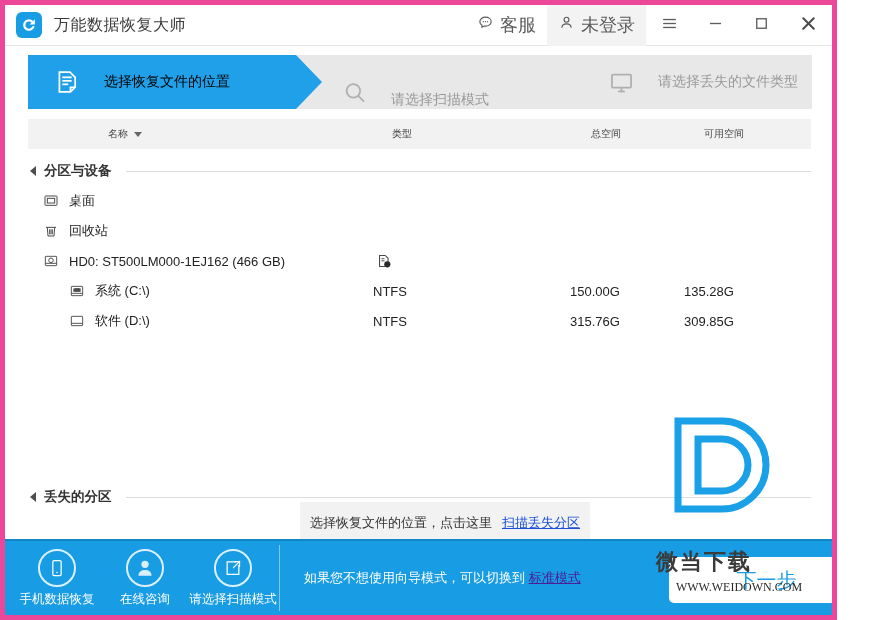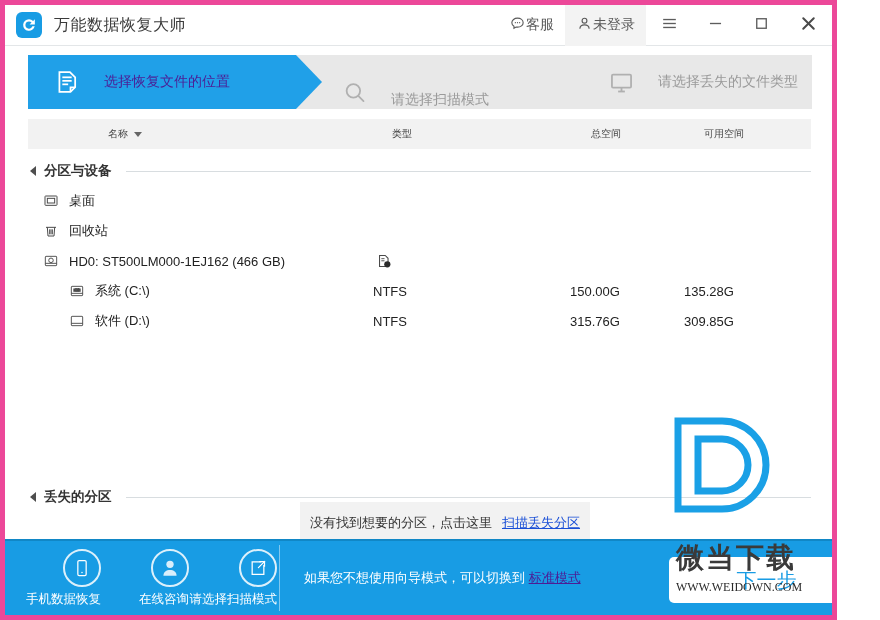--- a/index.html
+++ b/index.html
@@ -40,21 +40,22 @@
     font-size: 16px;
     color: #3b3b3b;
     letter-spacing: .5px;
   }
   .title-spacer { flex: 1; }
   .tb-item {
     display: flex; align-items: center;
     height: 41px;
     padding: 0 11px;
     color: #5a5a5a;
-    font-size: 14px;
+    font-size: 18px;
+    gap: 6px;
     cursor: default;
   }
   .tb-item.login { background: #f3f3f3; }
   .tb-btn {
     width: 46px; height: 41px;
     display: flex; align-items: center; justify-content: center;
     color: #5d5d5d;
     cursor: default;
   }
   .tb-btn.close { width: 48px; }
@@ -68,21 +69,21 @@
   }
   .step {
     position: relative;
     height: 54px;
     display: flex;
     align-items: center;
     background: #e8e8e8;
     color: #9a9a9a;
     flex: none;
   }
-  .step.s1 { width: 268px; background: #20a0e8; color: #4c1d95; z-index: 3; }
+  .step.s1 { width: 268px; background: #20a0e8; color: #000000; z-index: 3; }
   .step.s2 { width: 268px; z-index: 2; margin-left: -1px; align-items: flex-end; }
   .step.s3 { flex: 1; z-index: 1; margin-left: -1px; }
   .step .chev {
     position: absolute;
     right: -26px; top: 0;
     width: 0; height: 0;
     border-top: 27px solid transparent;
     border-bottom: 27px solid transparent;
     border-left: 26px solid #e8e8e8;
   }
@@ -182,21 +183,21 @@
     position: absolute;
     left: 0; bottom: 0;
     width: 880px; height: 76px;
     background: #189ce4;
     display: flex;
     align-items: center;
     border-top: 2px solid #1187c6;
   }
   .qbtn {
     width: 88px;
-    display: flex; flex-direction: column; align-items: flex-end;
+    display: flex; flex-direction: column; align-items: center;
     color: #ffffff; cursor: default;
   }
   .qbtn .ring {
     width: 38px; height: 38px;
     border: 2px solid rgba(255,255,255,.85);
     border-radius: 50%;
     display: flex; align-items: center; justify-content: center;
     margin-bottom: 4px;
   }
   .qbtn .qlabel { font-size: 12.5px; white-space: nowrap; }
@@ -224,22 +225,21 @@
     position: absolute;
     right: 14px; bottom: 16px;
     width: 170px; height: 140px;
     pointer-events: none;
     z-index: 40;
   }
   .wm-text {
     position: absolute;
     left: 8px; bottom: 22px;
     width: 160px;
-    text-align: center;
-    font-size: 28px;
+    font-size: 22px;
     font-weight: bold;
     color: #3a3a3a;
     letter-spacing: 2px;
     font-family: "DejaVu Sans", sans-serif;
   }
   .wm-url {
     position: absolute;
     left: 8px; bottom: 4px;
     width: 166px;
     text-align: center;
@@ -448,21 +448,21 @@
     </div>
   </div>
 
   <div class="lost-wrap">
     <div class="group">
       <span class="group-caret"></span>
       <span class="group-label">丢失的分区</span>
       <span class="group-rule"></span>
     </div>
     <div class="notice">
-      <span>没有找到想要的分区，点击这里</span>
+      <span>选择恢复文件的位置，点击这里</span>
       <a>扫描丢失分区</a>
     </div>
   </div>
 
   <div class="wm">
     <svg width="150" height="110" viewBox="0 0 150 110" style="position:absolute;left:12px;top:-46px;">
       <path d="M18 8 h44 a44 44 0 0 1 0 88 h-44 z" fill="none" stroke="#1aa0e6" stroke-width="7"></path>
       <path d="M38 26 h24 a26 26 0 0 1 0 52 h-24 z" fill="none" stroke="#1aa0e6" stroke-width="7"></path>
     </svg>
     <div class="wm-text">微当下载</div>

